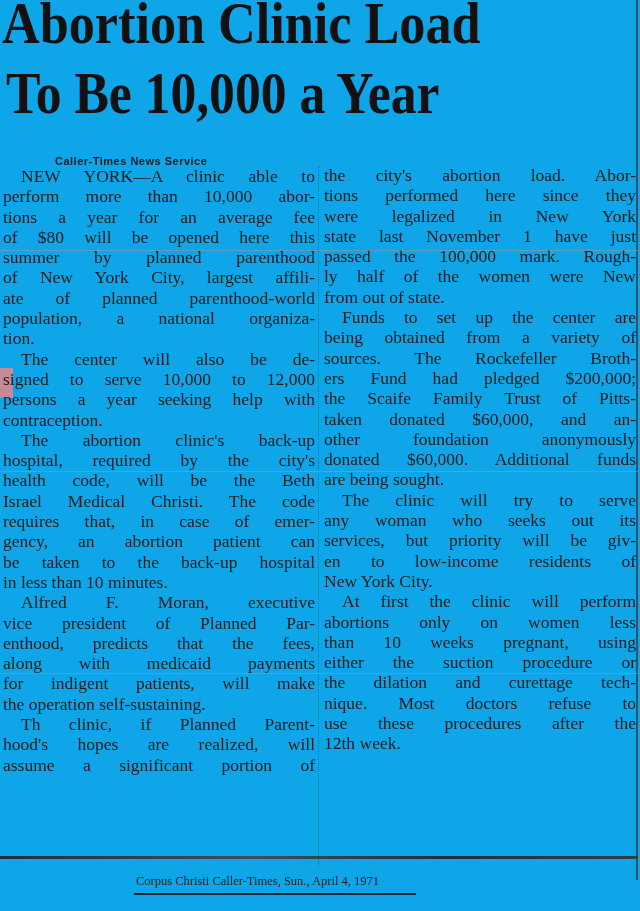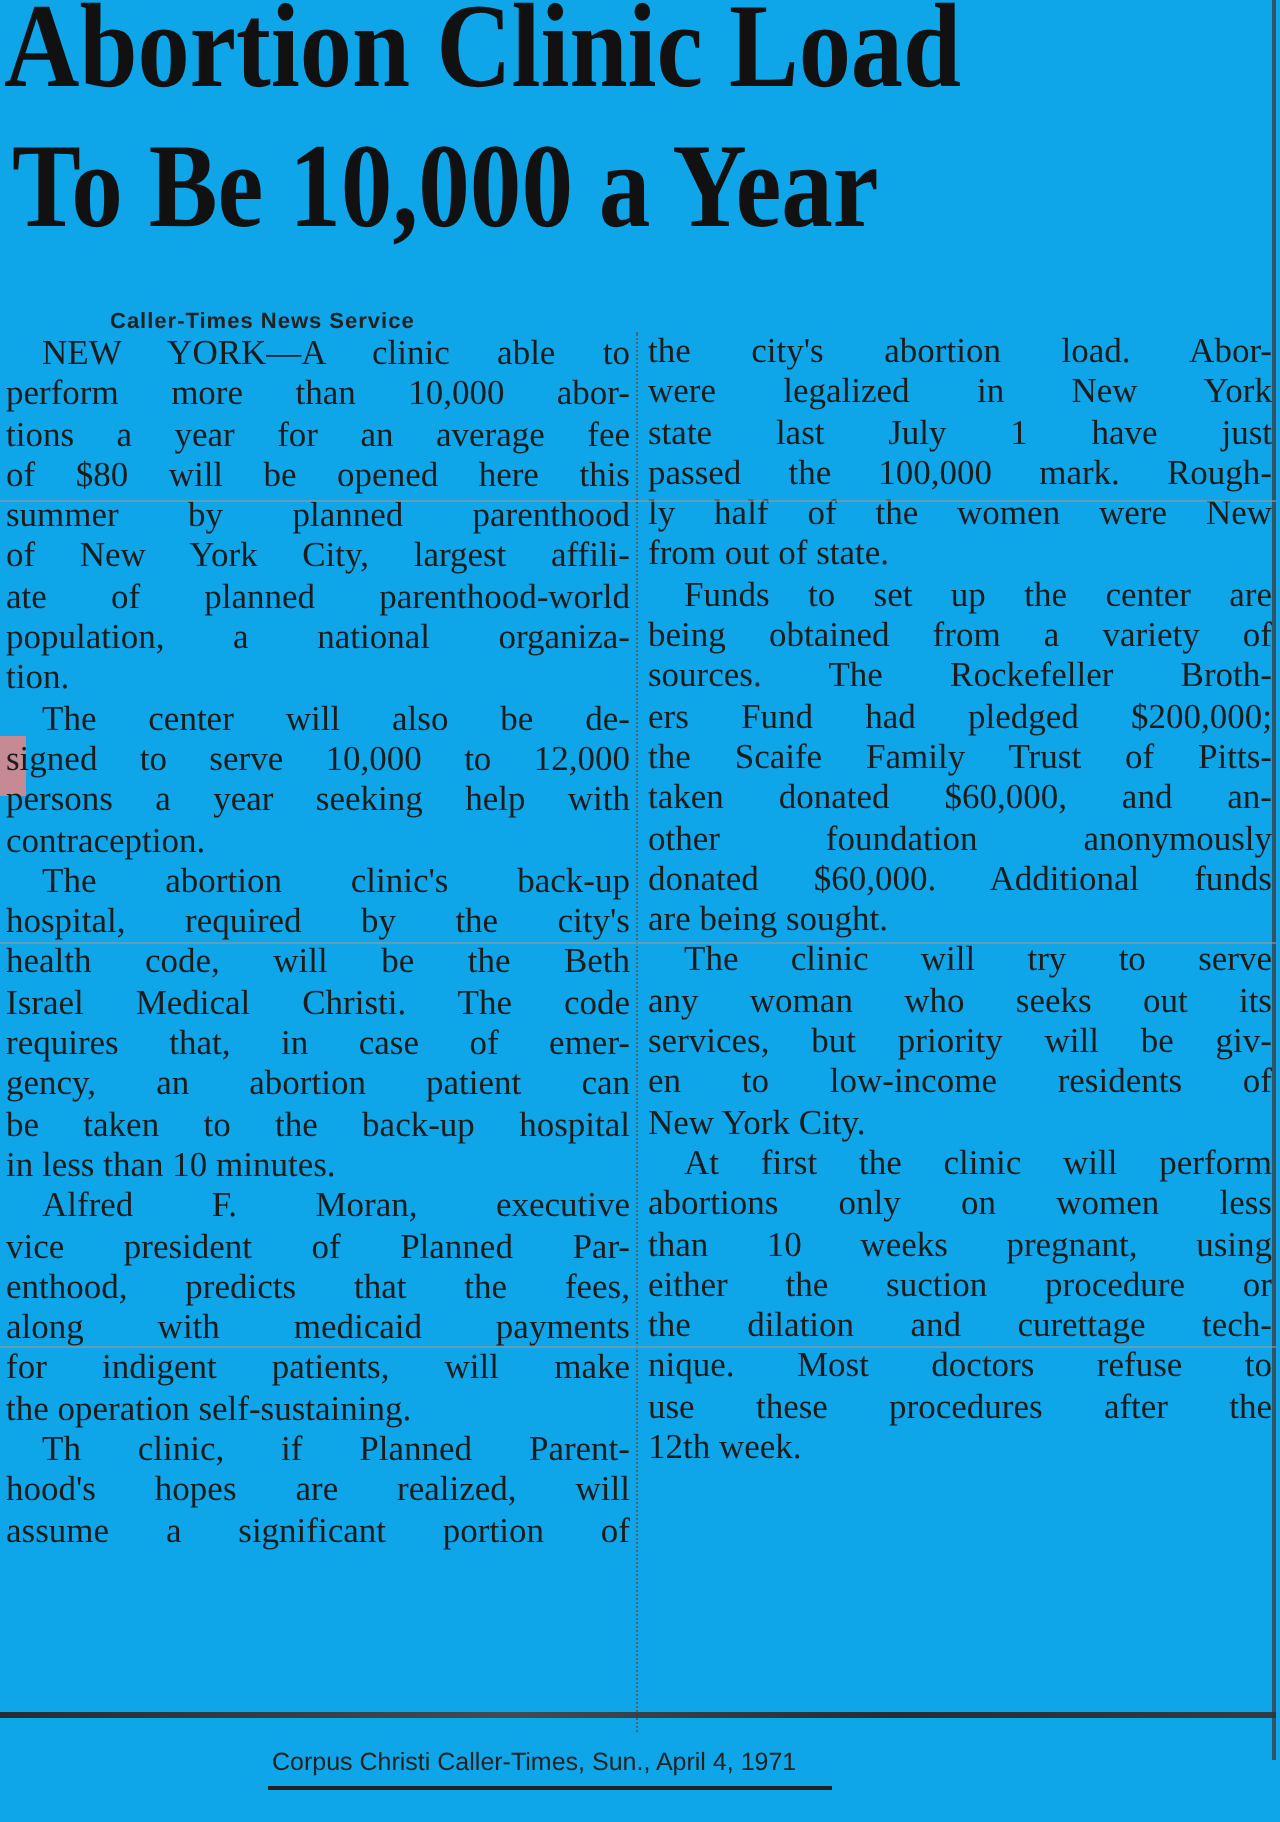--- a/index.html
+++ b/index.html
@@ -128,21 +128,21 @@
       top: 856px;
       width: 638px;
       height: 3px;
       background: linear-gradient(90deg, #222 0%, #444 40%, #222 70%, #333 100%);
       opacity: 0.9;
     }
     .source-caption {
       position: absolute;
       left: 136px;
       top: 874px;
-      font-family: Liberation Sans, sans-serif;
+      font-family: Liberation Serif, serif;
       font-size: 12.5px;
       color: #222;
       white-space: nowrap;
     }
     .source-underline {
       position: absolute;
       left: 134px;
       top: 893px;
       width: 282px;
       height: 2px;
@@ -203,22 +203,23 @@
         <span class="col-line">along with medicaid payments</span>
         <span class="col-line">for indigent patients, will make</span>
         <span class="col-line last">the operation self-sustaining.</span>
         <span class="col-line indent">Th clinic, if Planned Parent-</span>
         <span class="col-line">hood's hopes are realized, will</span>
         <span class="col-line">assume a significant portion of</span>
       </div>
     <div class="col-divider"></div>
     <div class="column right" id="col-right">
         <span class="col-line">the city's abortion load. Abor-</span>
+        <span class="col-line">tions performed here since they</span>
         <span class="col-line">were legalized in New York</span>
-        <span class="col-line">state last July 1 have just</span>
+        <span class="col-line">state last November 1 have just</span>
         <span class="col-line">passed the 100,000 mark. Rough-</span>
         <span class="col-line">ly half of the women were New</span>
         <span class="col-line last">from out of state.</span>
         <span class="col-line indent">Funds to set up the center are</span>
         <span class="col-line">being obtained from a variety of</span>
         <span class="col-line">sources. The Rockefeller Broth-</span>
         <span class="col-line">ers Fund had pledged $200,000;</span>
         <span class="col-line">the Scaife Family Trust of Pitts-</span>
         <span class="col-line">taken donated $60,000, and an-</span>
         <span class="col-line">other foundation anonymously</span>

